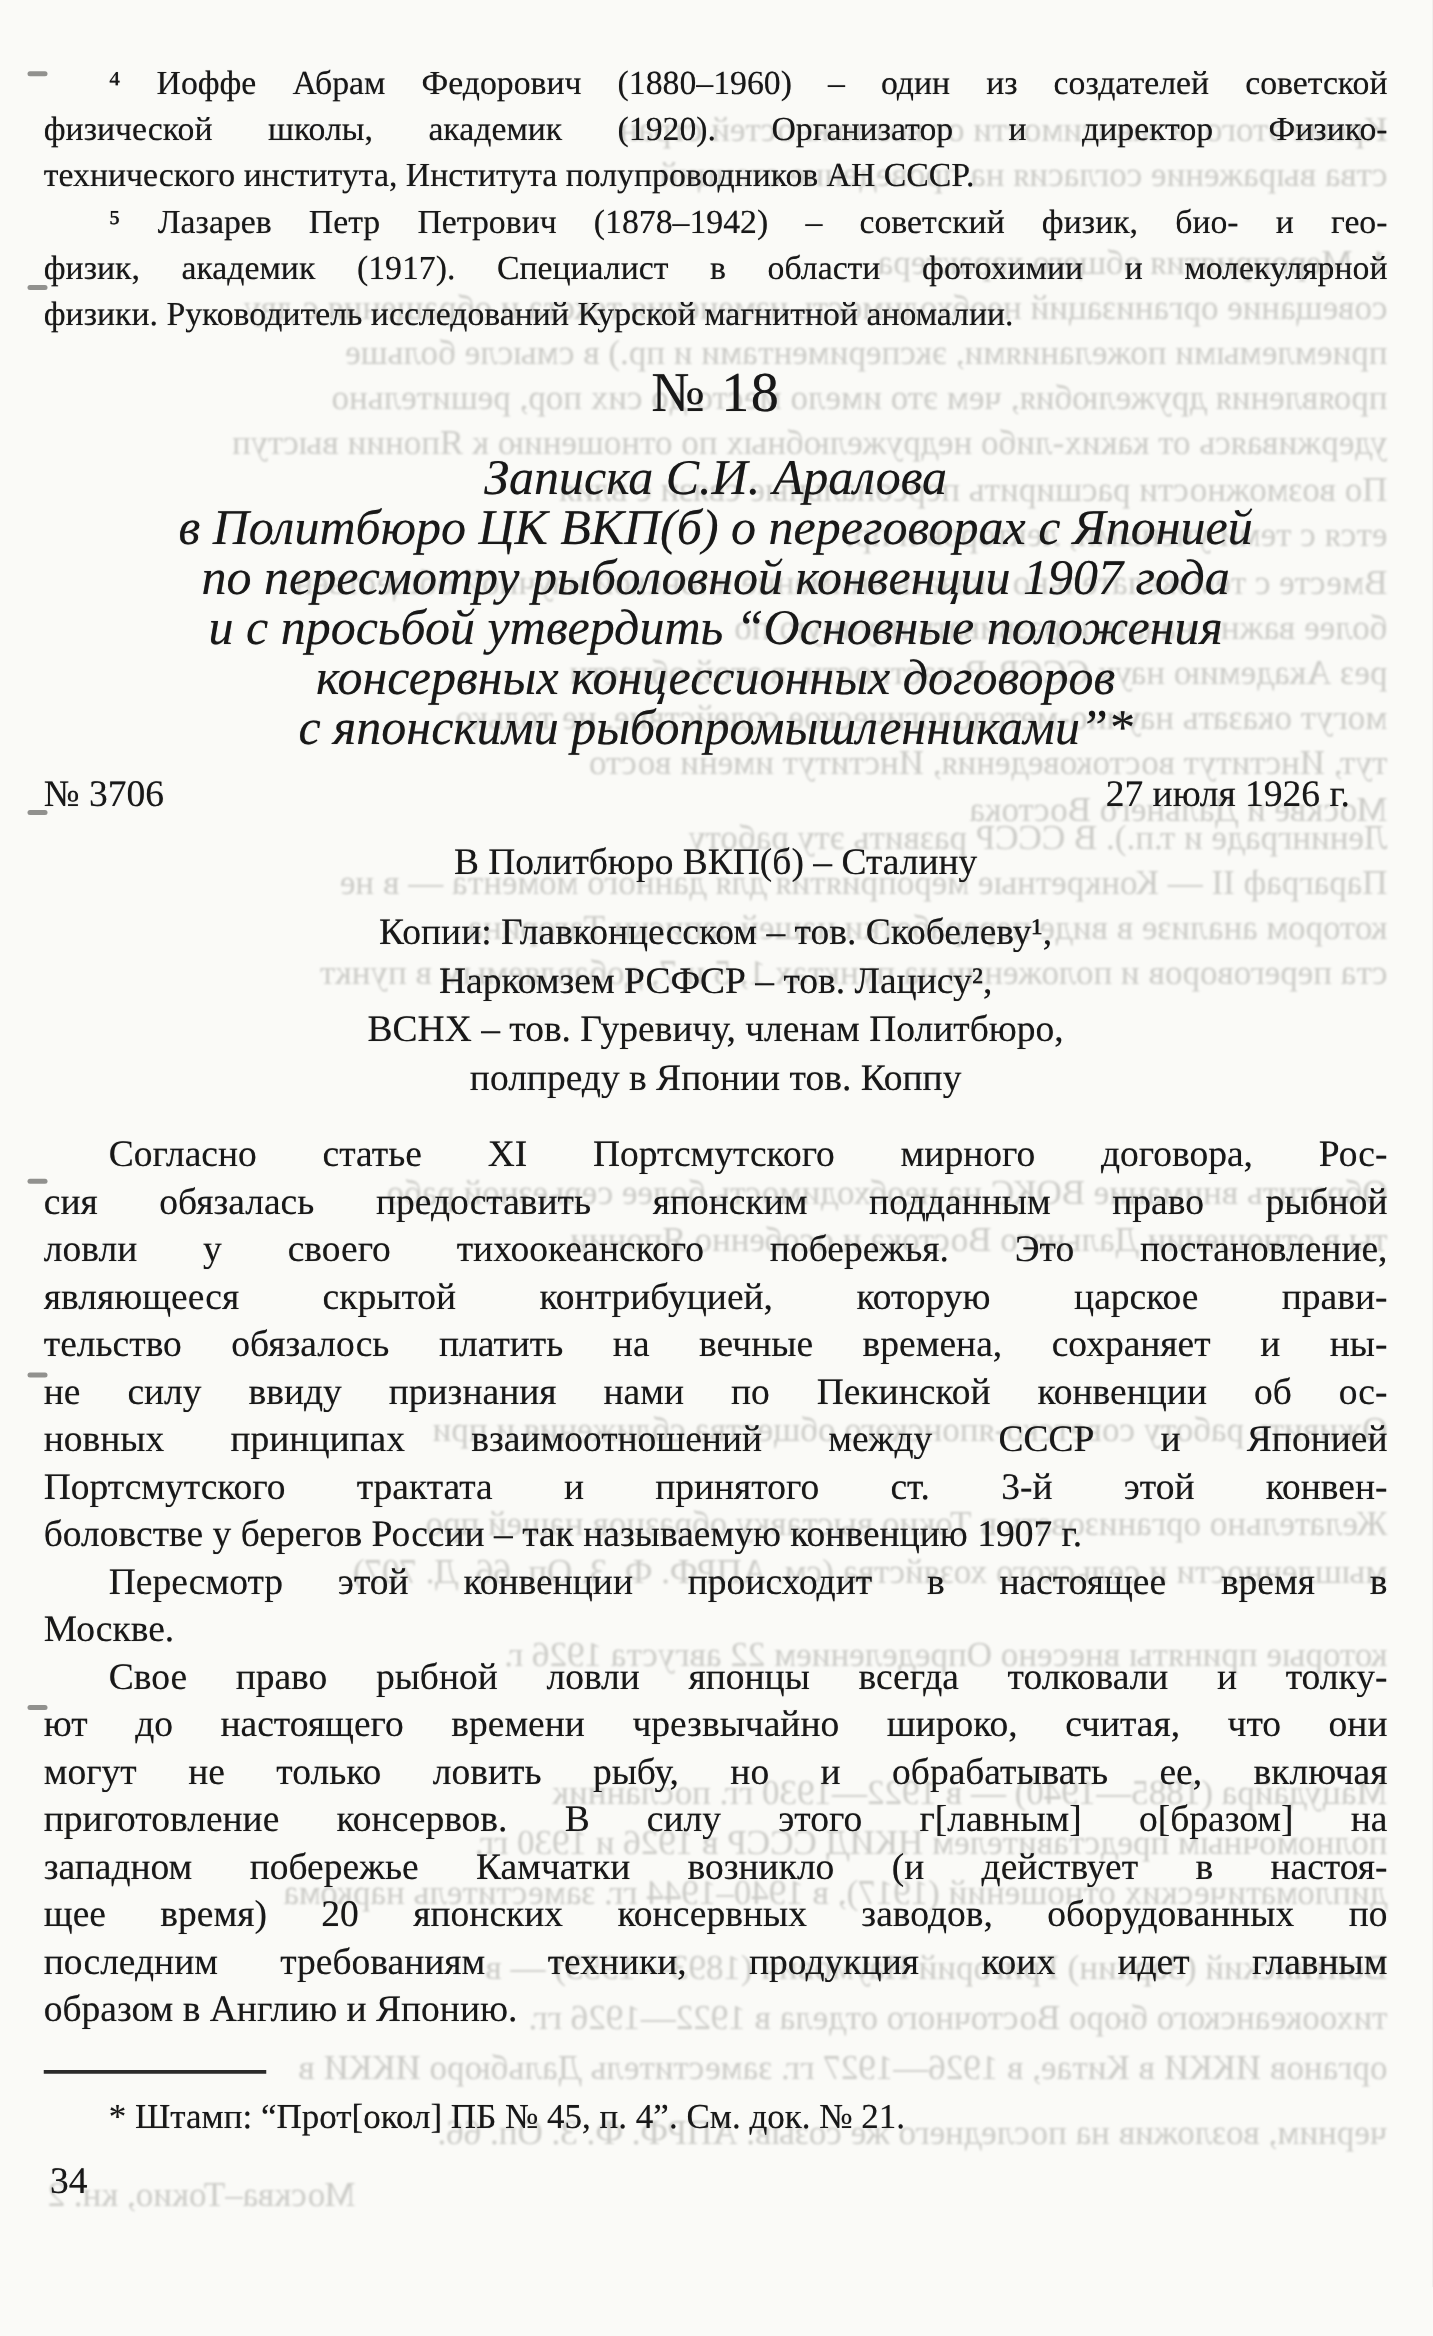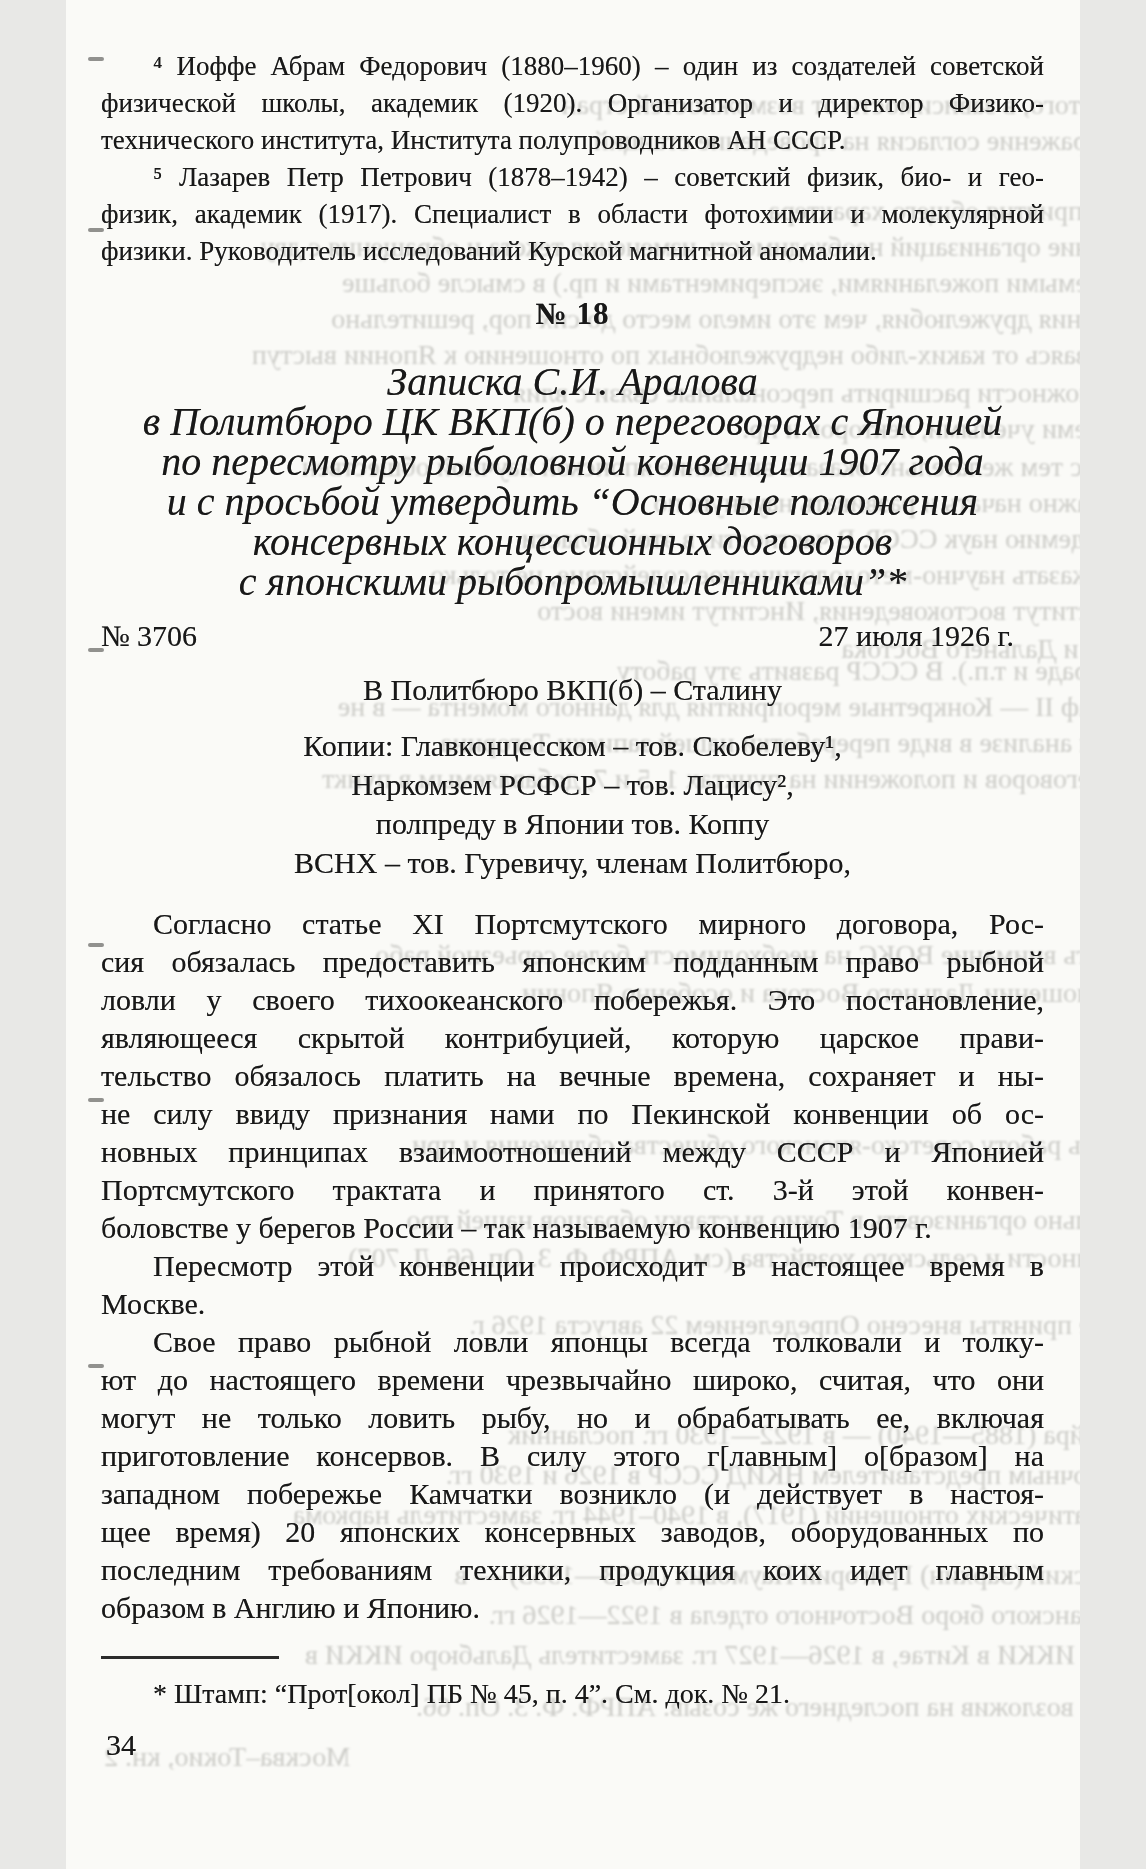--- a/index.html
+++ b/index.html
@@ -1,18 +1,18 @@
 <!DOCTYPE html>
 <html><head>
 <meta charset="utf-8">
 <style>
   html,body{margin:0;padding:0;background:#e8e8e6;}
   .page{
     position:relative;
-    width:1014px;height:1869px;
+    width:1146px;height:1869px;
     margin:0 auto;
     background:#fafaf7;
     font-family:"Liberation Serif","DejaVu Serif",serif;
     color:#181818;
     overflow:hidden;
   }
   
   .bleed-layer{position:absolute;inset:0;z-index:1;overflow:hidden;}
   .bleed-line{
     position:absolute;left:38px;width:1072px;
@@ -32,21 +32,21 @@
     position:relative;z-index:2;
     padding:48px 36px 0 35px;
     text-shadow:0 0 0.6px rgba(15,15,15,0.55);
   }
   .fn-block{font-size:27px;line-height:37px;}
   .fn-block .line{text-align:justify;text-align-last:justify;}
   .fn-block .line.last{text-align-last:left;}
   .fn-block .line.first{text-indent:52px;}
   .doc-number{
     margin-top:22px;text-align:center;
-    font-weight:bold;font-size:31px;line-height:44px;letter-spacing:1px;
+    font-weight:normal;font-size:45px;line-height:44px;letter-spacing:1px;
   }
   .doc-title{margin-top:26px;font-style:italic;font-size:40px;line-height:40px;}
   .doc-title .line{text-align:center;}
   .ref-row{
     display:flex;justify-content:space-between;align-items:flex-start;
     margin-top:14px;padding-right:30px;
     font-size:30px;line-height:40px;
   }
   .addressee{margin-top:14px;text-align:center;font-size:30px;line-height:40px;}
   .copies{margin-top:16px;font-size:30px;line-height:39px;}
@@ -143,22 +143,22 @@
     <div class="ref-row">
       <span>№ 3706</span>
       <span>27 июля 1926 г.</span>
     </div>
 
     <div class="addressee">В Политбюро ВКП(б) – Сталину</div>
 
     <div class="copies">
         <div class="line first">Копии: Главконцесском – тов. Скобелеву¹,</div>
         <div class="line">Наркомзем РСФСР – тов. Лацису²,</div>
+        <div class="line">ВСНХ – тов. Гуревичу, членам Политбюро,</div>
         <div class="line last">полпреду в Японии тов. Коппу</div>
-        <div class="line">ВСНХ – тов. Гуревичу, членам Политбюро,</div>
       </div>
 
     <div class="body-para p1">
         <div class="line first">Согласно статье XI Портсмутского мирного договора, Рос-</div>
         <div class="line">сия обязалась предоставить японским подданным право рыбной</div>
         <div class="line">ловли у своего тихоокеанского побережья. Это постановление,</div>
         <div class="line">являющееся скрытой контрибуцией, которую царское прави-</div>
         <div class="line">тельство обязалось платить на вечные времена, сохраняет и ны-</div>
         <div class="line">не силу ввиду признания нами по Пекинской конвенции об ос-</div>
         <div class="line">новных принципах взаимоотношений между СССР и Японией</div>

